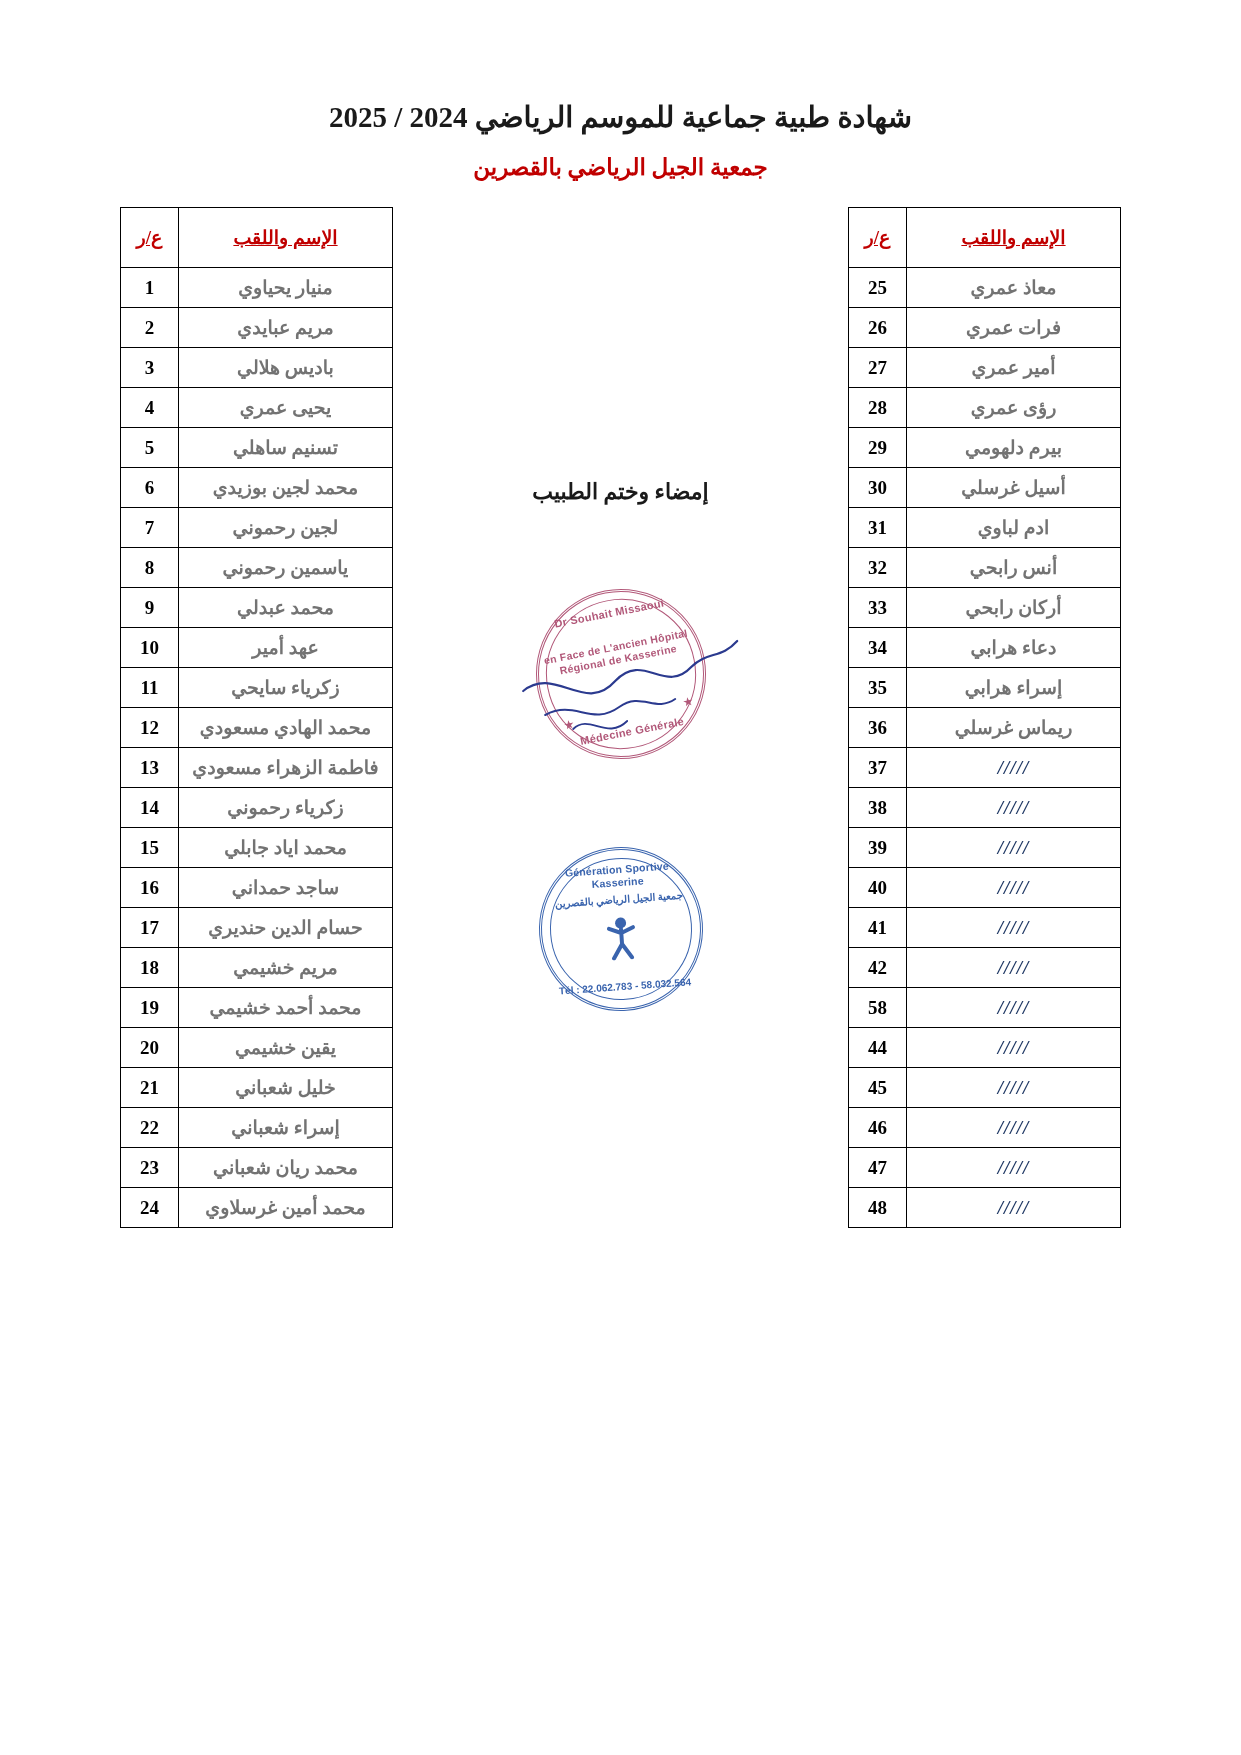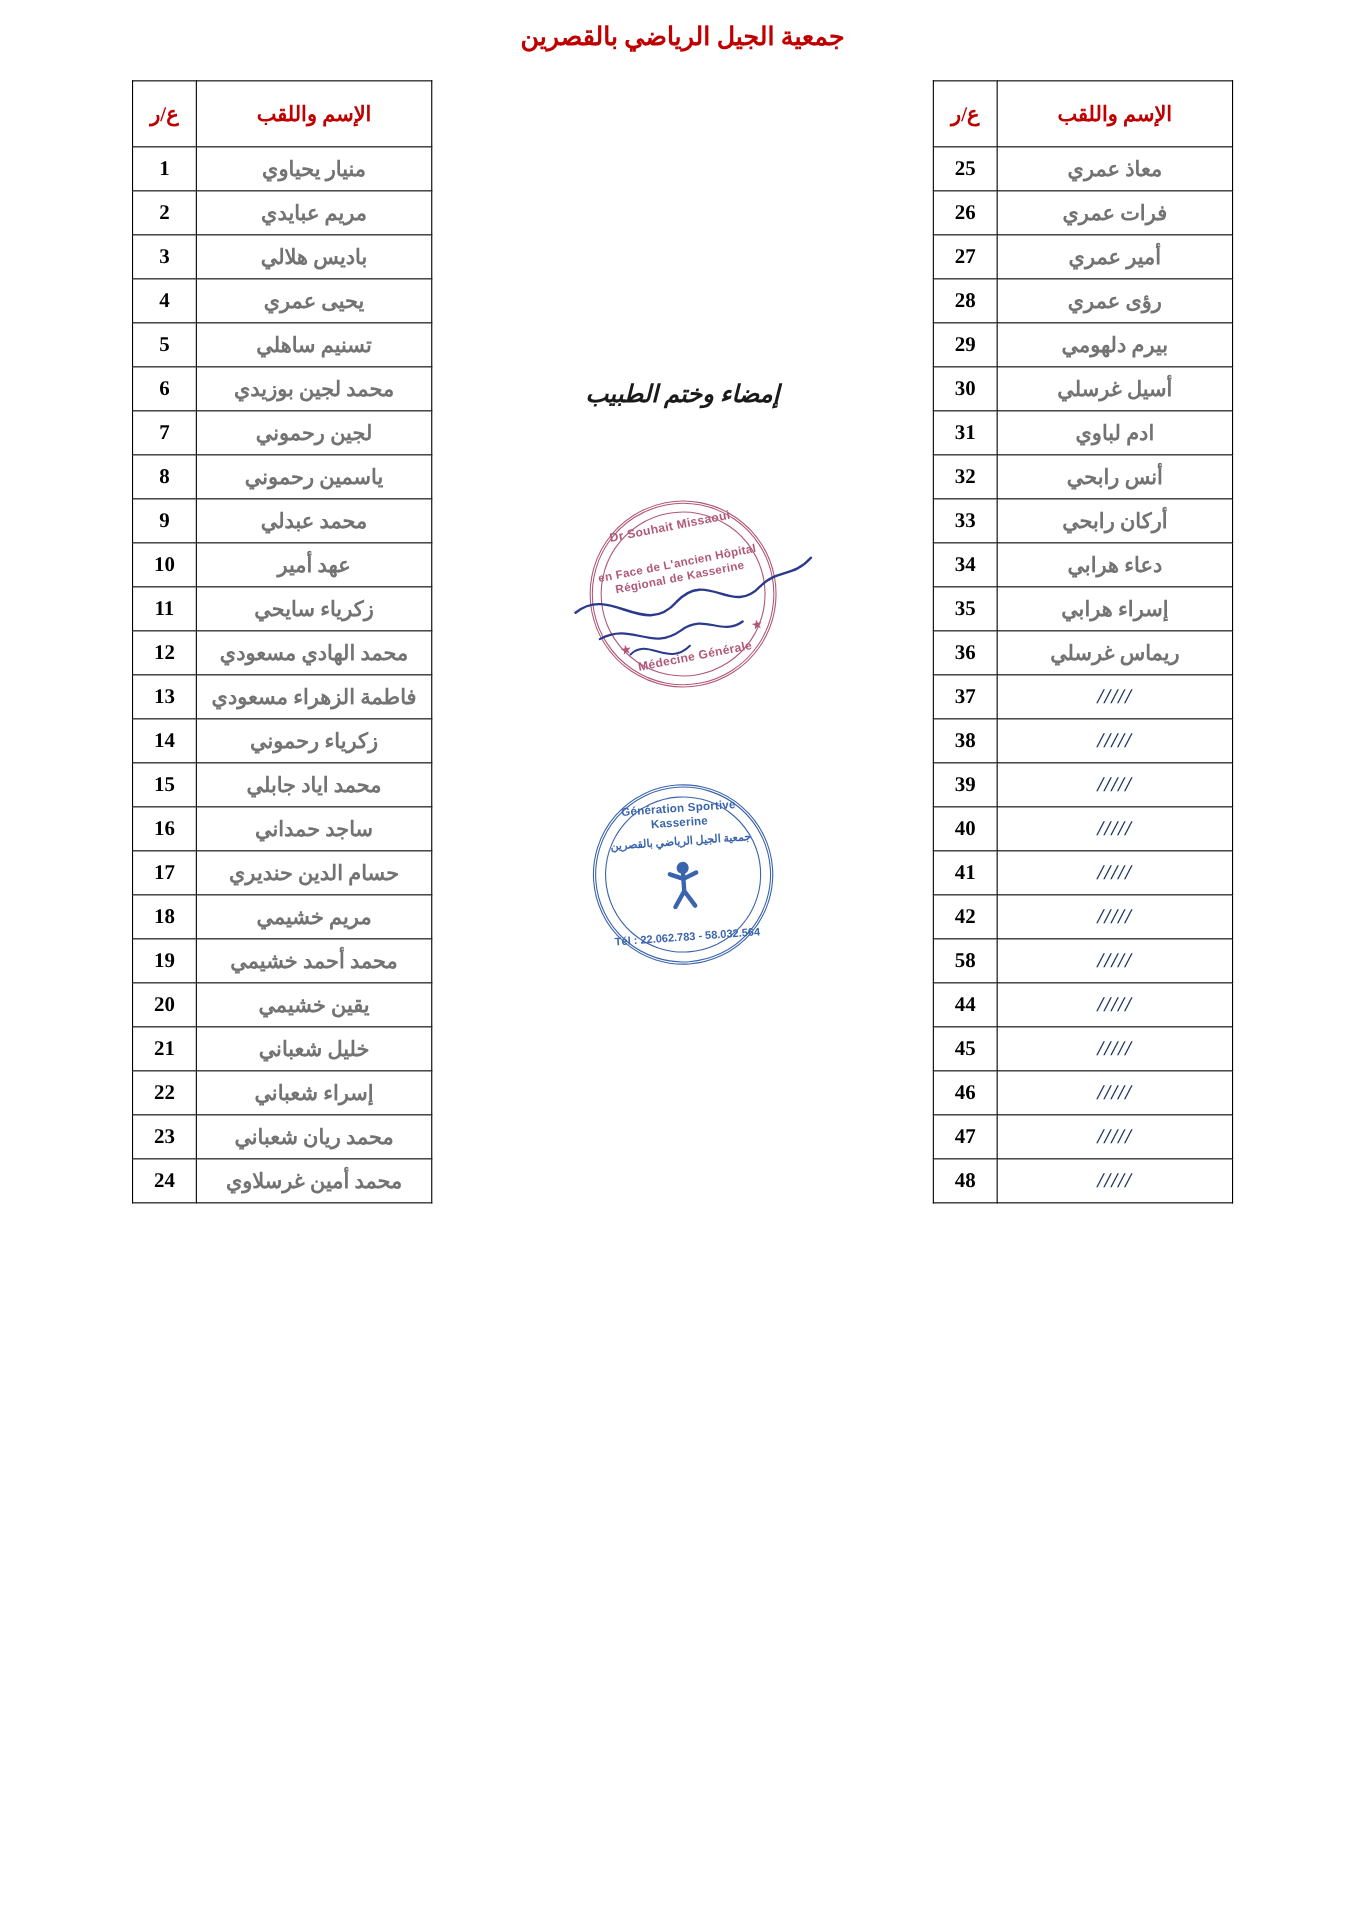--- a/index.html
+++ b/index.html
@@ -62,20 +62,21 @@
     font-size: 19px;
     font-weight: bold;
     box-sizing: border-box;
   }
   table.list col.name { width: 214px; }
   table.list col.num  { width: 58px; }
   table.list th {
     color: #c00000;
     font-size: 19px;
     height: 60px;
+    text-decoration: underline;
   }
   td.name {
     color: #737373;
     font-size: 19.5px;
     white-space: nowrap;
     overflow: hidden;
   }
   td.name.blank {
     color: #1f3864;
     letter-spacing: 1px;
@@ -94,21 +95,20 @@
     display: flex;
     flex-direction: column;
     align-items: center;
   }
   .sig-label {
     margin-top: 272px;
     font-size: 22px;
     font-weight: bold;
     color: #1a1a1a;
     text-align: center;
-    font-style: italic;
   }
   .stamp-doctor {
     position: absolute;
     top: 382px;
     left: 50%;
     transform: translateX(-50%) rotate(-11deg);
     width: 164px;
     height: 164px;
     border: 3px double #a1345c;
     border-radius: 50%;
@@ -184,20 +184,21 @@
     top: 66px; left: 50%;
     transform: translateX(-50%);
     width: 34px; height: 44px;
   }
 </style>
 </head>
 <body>
 
 <div class="page">
 
+  <h1 class="doc-title">شهادة طبية جماعية للموسم الرياضي 2024 / 2025</h1>
   <div class="doc-subtitle">جمعية الجيل الرياضي بالقصرين</div>
 
   <div class="tables-wrap">
 
     <table class="list">
       <colgroup>
           <col class="name">
           <col class="num">
         </colgroup>
       <thead>

